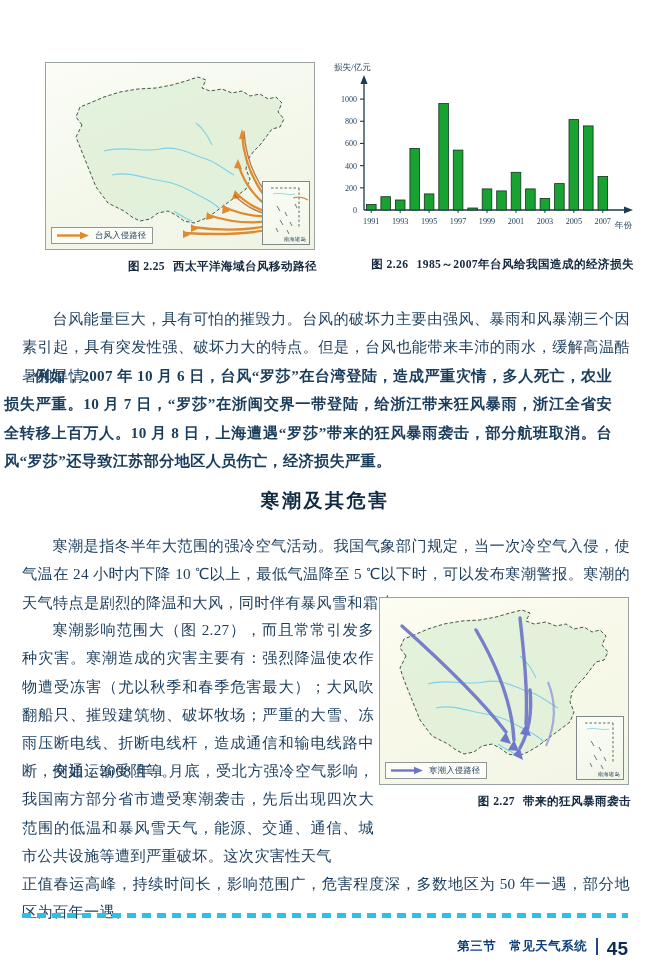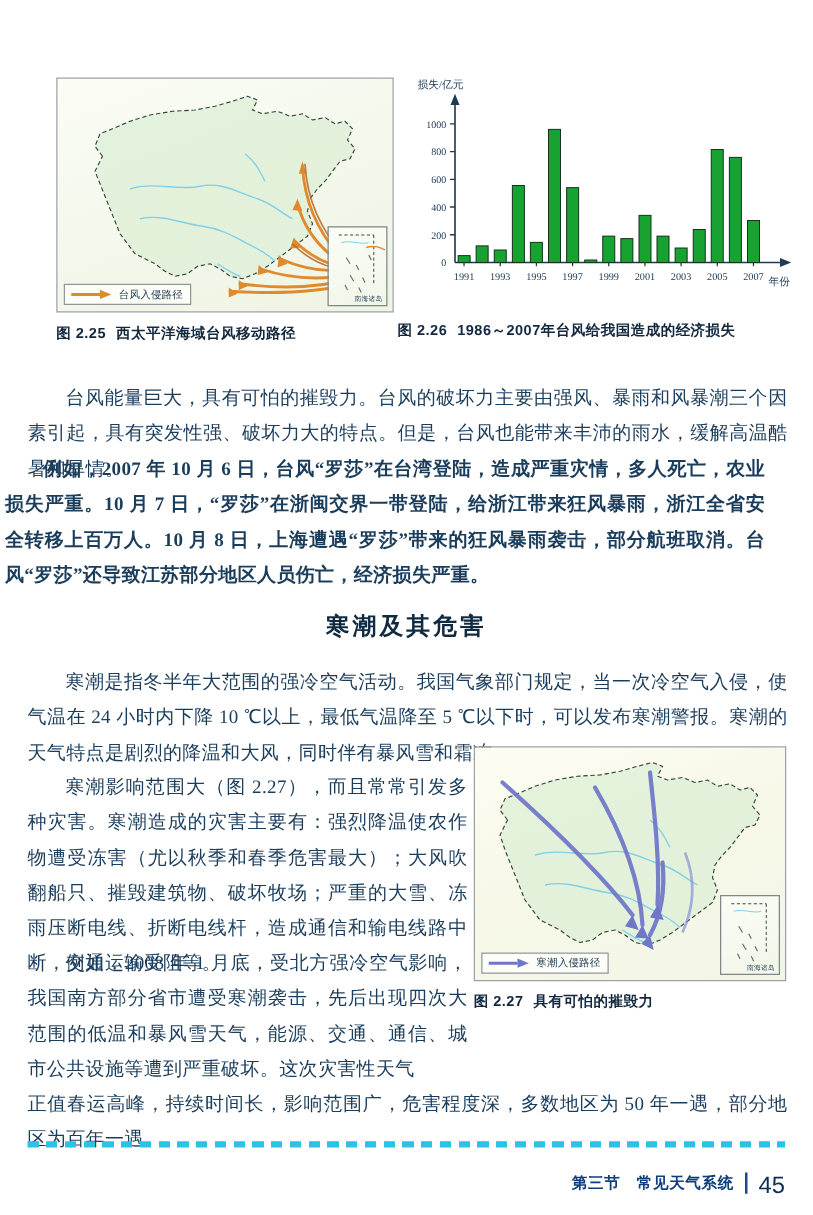--- a/index.html
+++ b/index.html
@@ -55,22 +55,22 @@
     border:1px solid #7f878b;
     background:linear-gradient(160deg,#fbfdf6,#f1f6e8);
     overflow:hidden;
   }
   .inset-label {
     position:absolute; right:3px; bottom:1px;
     font-size:5.4px; color:#2b4a63; letter-spacing:0.2px;
   }
   .fig-caption {
     margin-top:9px;
-    text-align:left;
-    font-family:Liberation Sans, sans-serif;
+    text-align:right;
+    font-family:Liberation Serif, serif;
     font-weight:bold;
     font-size:11.6px;
     color:#13283f;
     letter-spacing:0.4px;
   }
   .fig-caption .cap-num { margin-right:8px; }
 
   
   .fig-chart { position:absolute; left:296px; top:0; width:316px; }
   .chart-frame { position:relative; width:316px; height:186px; }
@@ -124,21 +124,21 @@
   }
   #footer {
     position:absolute; right:22px; top:938px;
     display:flex; align-items:flex-start; gap:9px;
     font-family:"Liberation Sans", sans-serif;
   }
   #footer .sec {
     font-size:12.4px; font-weight:bold; color:#0f3f7a; letter-spacing:0.6px;
   }
   #footer .bar { width:1.6px; height:17px; background:#1b4a86; }
-  #footer .pg { font-size:19px; font-weight:normal; color:#0d2d55; }
+  #footer .pg { font-size:19px; font-weight:bold; color:#0d2d55; }
 </style>
 </head>
 <body>
 
 <div class="page">
 
 
   <div id="figure-row">
 
     <div class="fig-map">
@@ -262,21 +262,21 @@
             <text x="197.94117647058826" y="150" text-anchor="middle" class="yr-lbl">2001</text>
             <line x1="226.8823529411765" y1="136" x2="226.8823529411765" y2="139" stroke="#1d3a56" stroke-width="1"></line>
             <text x="226.8823529411765" y="150" text-anchor="middle" class="yr-lbl">2003</text>
             <line x1="255.82352941176472" y1="136" x2="255.82352941176472" y2="139" stroke="#1d3a56" stroke-width="1"></line>
             <text x="255.82352941176472" y="150" text-anchor="middle" class="yr-lbl">2005</text>
             <line x1="284.7647058823529" y1="136" x2="284.7647058823529" y2="139" stroke="#1d3a56" stroke-width="1"></line>
             <text x="284.7647058823529" y="150" text-anchor="middle" class="yr-lbl">2007</text>
           </svg>
       </div>
       <div class="fig-caption">
-        <span class="cap-num">图 2.26</span><span>1986～2007年台风给我国造成的经济损失</span>
+        <span class="cap-num">图 2.26</span><span>1985～2007年台风给我国造成的经济损失</span>
       </div>
     </div>
   </div>
 
   <p class="para indent" id="para-typhoon-power">台风能量巨大，具有可怕的摧毁力。台风的破坏力主要由强风、暴雨和风暴潮三个因素引起，具有突发性强、破坏力大的特点。但是，台风也能带来丰沛的雨水，缓解高温酷暑和旱情。</p>
   <p class="para indent" id="para-luosha">例如，2007 年 10 月 6 日，台风“罗莎”在台湾登陆，造成严重灾情，多人死亡，农业损失严重。10 月 7 日，“罗莎”在浙闽交界一带登陆，给浙江带来狂风暴雨，浙江全省安全转移上百万人。10 月 8 日，上海遭遇“罗莎”带来的狂风暴雨袭击，部分航班取消。台风“罗莎”还导致江苏部分地区人员伤亡，经济损失严重。</p>
 
   <h2 id="section-heading">寒潮及其危害</h2>
 
   <p class="para indent" id="para-coldwave-def">寒潮是指冬半年大范围的强冷空气活动。我国气象部门规定，当一次冷空气入侵，使气温在 24 小时内下降 10 ℃以上，最低气温降至 5 ℃以下时，可以发布寒潮警报。寒潮的天气特点是剧烈的降温和大风，同时伴有暴风雪和霜冻。</p>
@@ -333,21 +333,21 @@
               <path d="M17,38 l3,5"></path>
             <path d="M27,40 l2,4"></path>
               <path d="M13,46 l2,4"></path>
               <path d="M24,48 l2,4"></path>
           </g>
         </svg>
         <span class="inset-label">南海诸岛</span>
       </div>
     </div>
     <div class="fig-caption">
-      <span class="cap-num">图 2.27</span><span>具有可怕的摧毁力</span>
+      <span class="cap-num">图 2.27</span><span>带来的狂风暴雨袭击</span>
     </div>
   </div>
 
   <div id="divider"></div>
   <div id="footer">
     <span class="sec">第三节　常见天气系统</span>
     <span class="bar"></span>
     <span class="pg">45</span>
   </div>
 </div>

